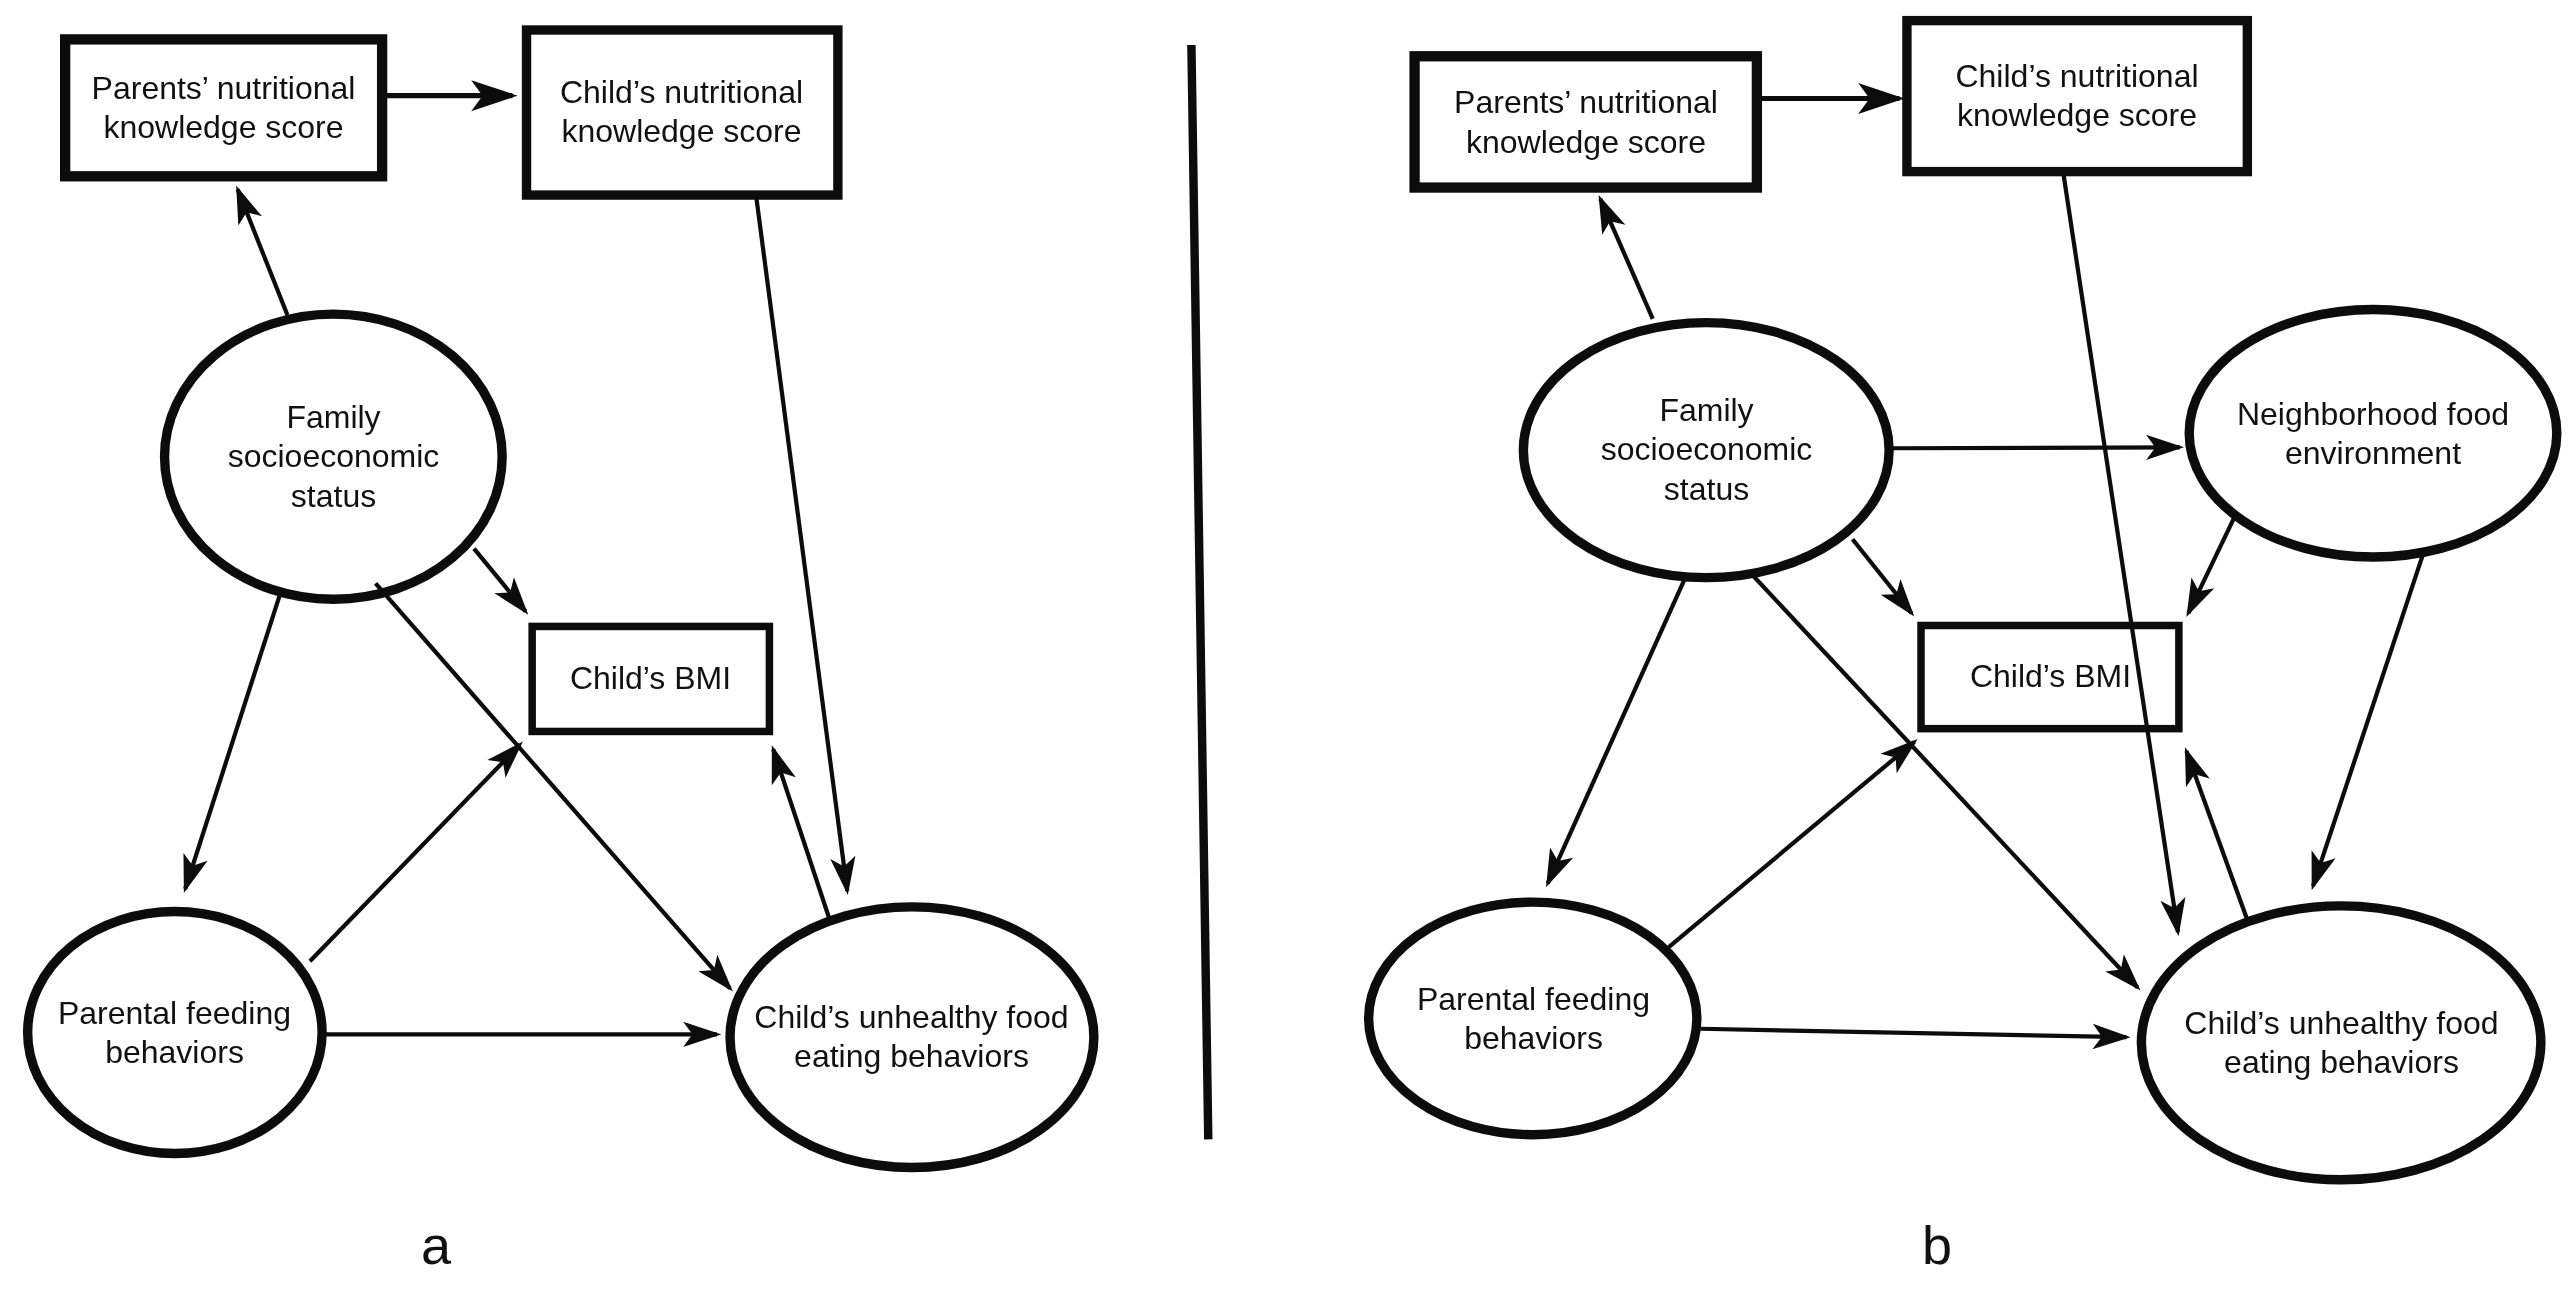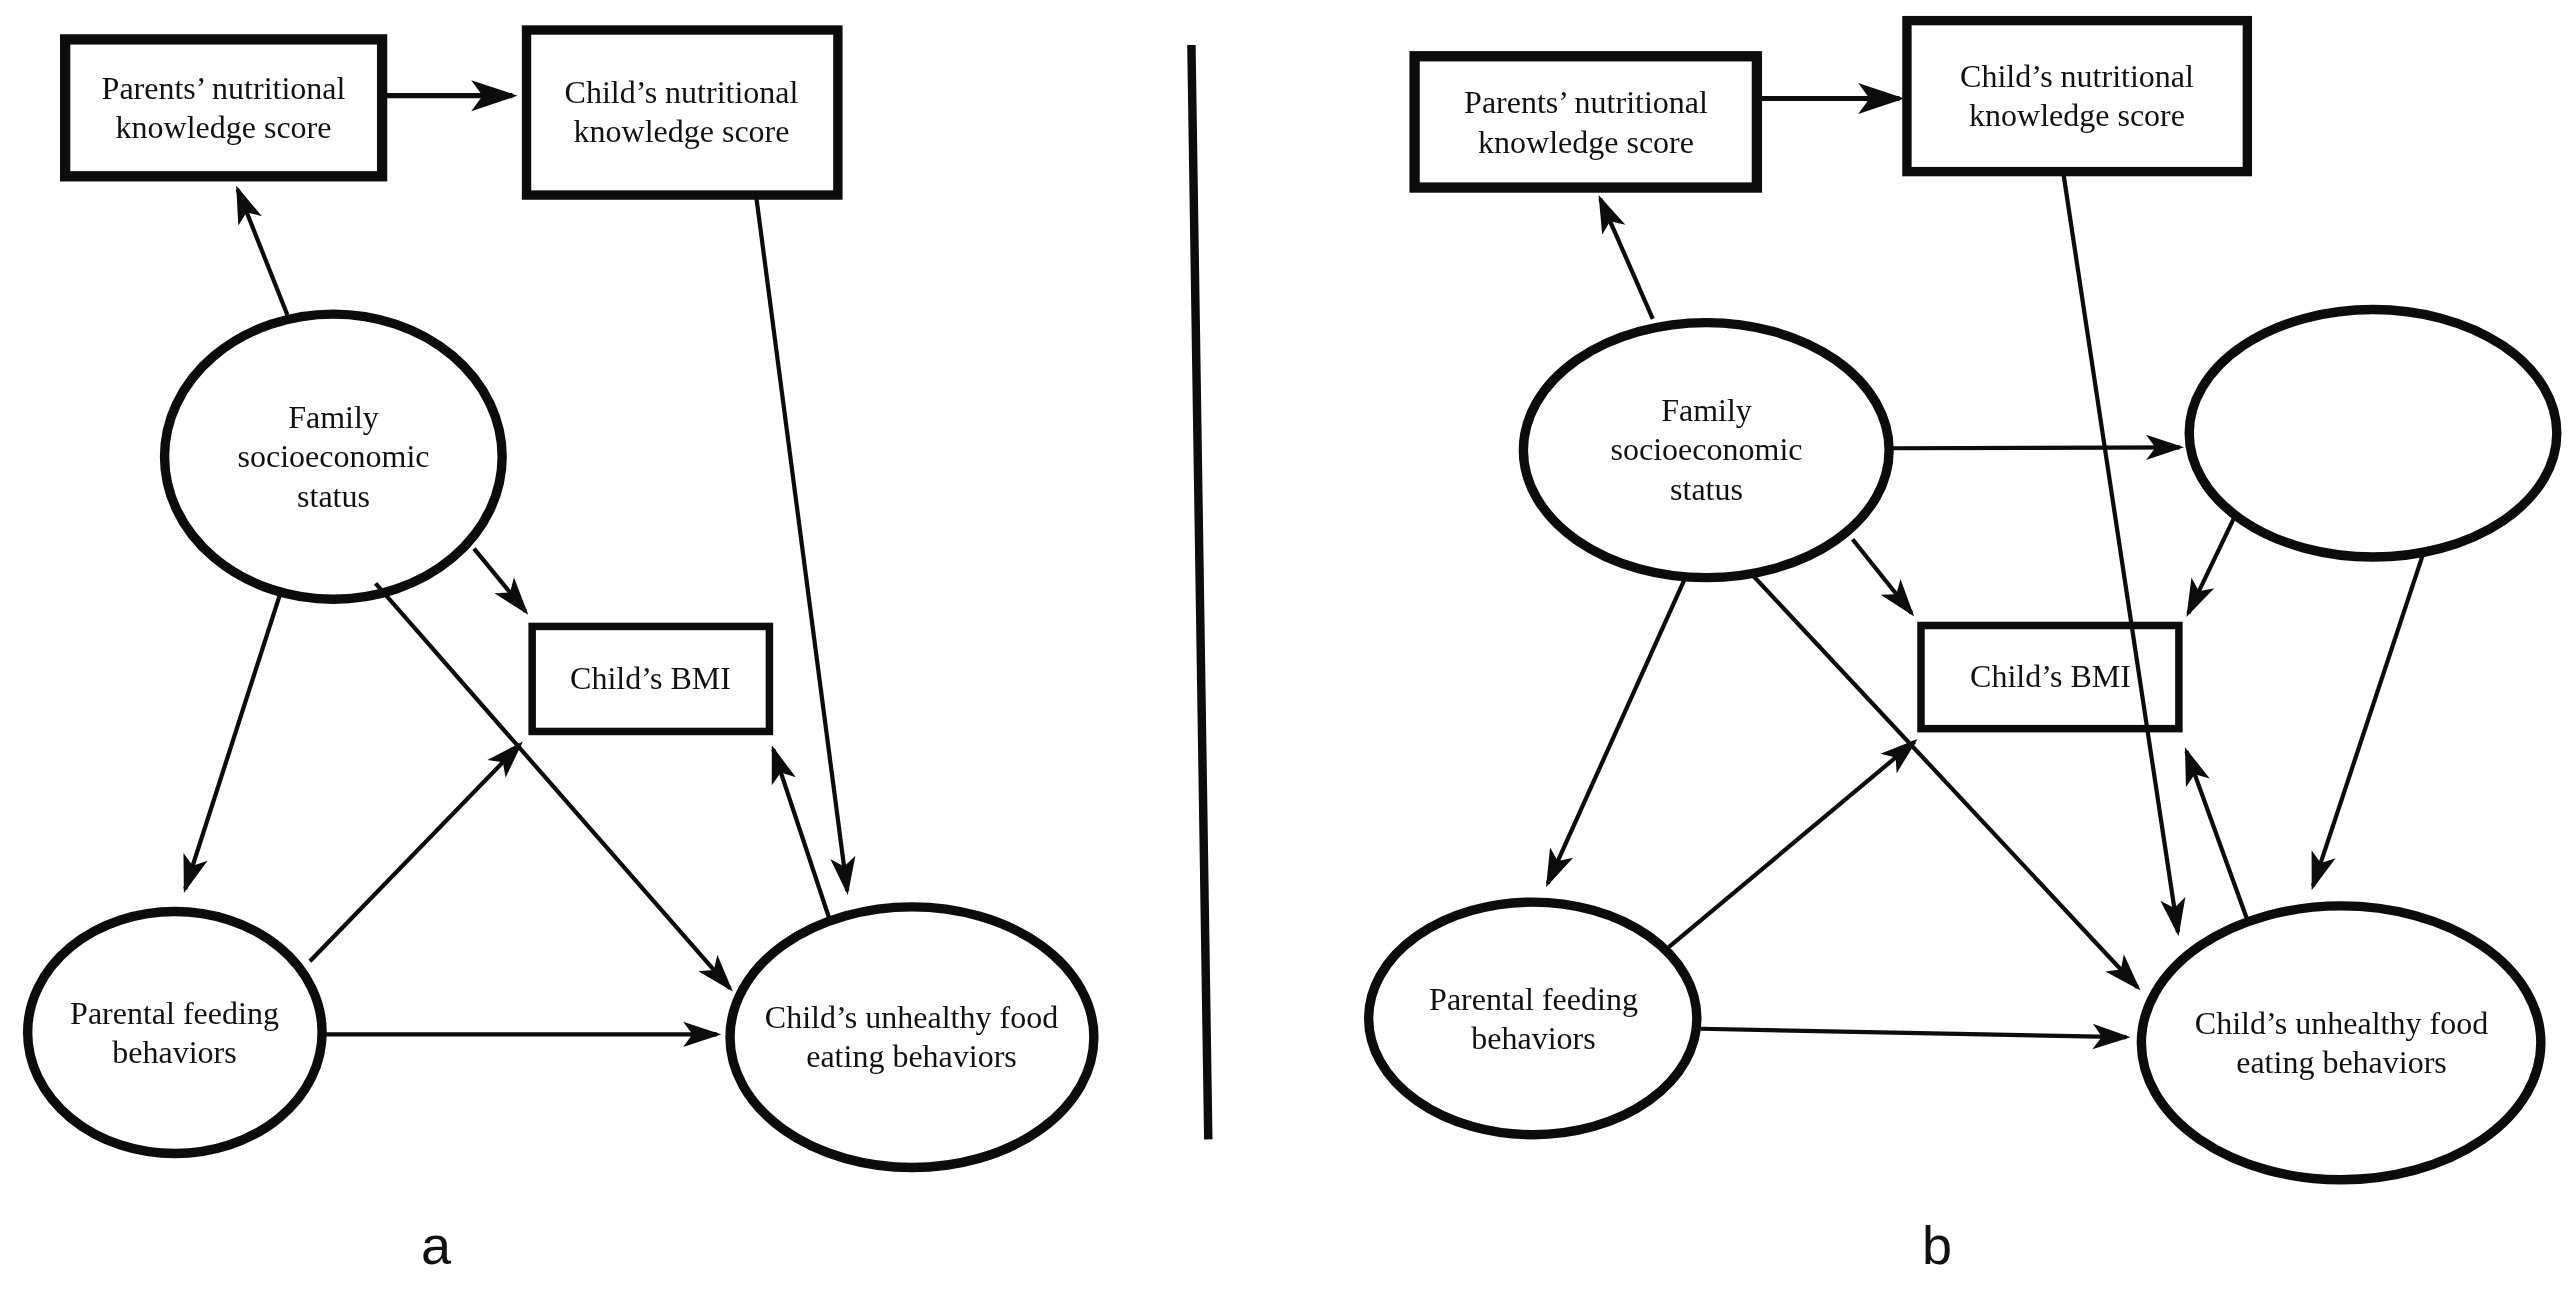--- a/index.html
+++ b/index.html
@@ -2,21 +2,21 @@
 <html style="font-size:15px"><head>
 <meta charset="utf-8">
 <style>
   html,body{margin:0;padding:0;background:#ffffff;}
   body{width:2576px;height:1296px;font-family:"Liberation Sans", sans-serif;}
   .canvas{position:relative;width:2576px;height:1296px;background:#ffffff;overflow:hidden;}
   svg.layer{position:absolute;left:0;top:0;width:2576px;height:1296px;}
   .lbl{
     position:absolute;display:flex;align-items:center;justify-content:center;
     text-align:center;color:#111;font-size:32px;line-height:1.22;
-    font-family:Liberation Serif, serif;
+    font-family:Liberation Sans, sans-serif;
   }
   .panel-letter{
     position:absolute;display:flex;align-items:center;justify-content:center;
     font-size:54px;color:#111;font-family:"Liberation Sans", sans-serif;
   }
   .shape{fill:#ffffff;stroke:#0c0c0c;}
   .edge{stroke:#0c0c0c;fill:none;}
 </style>
 </head>
 <body>
@@ -75,19 +75,20 @@
   <div class="lbl" style="left:540px;top:39px;width:283px;height:146px;">Child’s nutritional knowledge score</div>
   <div class="lbl" style="left:202px;top:354px;width:263px;height:206px;">Family socioeconomic status</div>
   <div class="lbl" style="left:541px;top:636px;width:219px;height:86px;">Child’s BMI</div>
   <div class="lbl" style="left:43px;top:958px;width:263px;height:150px;">Parental feeding behaviors</div>
   <div class="lbl" style="left:752px;top:962px;width:319px;height:150px;">Child’s unhealthy food eating behaviors</div>
   <div class="panel-letter" style="left:389px;top:1205px;width:94px;height:80px;">a</div>
 
   <div class="lbl" style="left:1429px;top:66px;width:314px;height:113px;">Parents’ nutritional knowledge score</div>
   <div class="lbl" style="left:1921px;top:30px;width:312px;height:132px;">Child’s nutritional knowledge score</div>
   <div class="lbl" style="left:1575px;top:347px;width:263px;height:206px;">Family socioeconomic status</div>
+  <div class="lbl" style="left:2223px;top:340px;width:300px;height:188px;">Neighborhood food environment</div>
   <div class="lbl" style="left:1931px;top:635px;width:239px;height:84px;">Child’s BMI</div>
   <div class="lbl" style="left:1402px;top:944px;width:263px;height:150px;">Parental feeding behaviors</div>
   <div class="lbl" style="left:2182px;top:968px;width:319px;height:150px;">Child’s unhealthy food eating behaviors</div>
   <div class="panel-letter" style="left:1890px;top:1205px;width:94px;height:80px;">b</div>
 
 </div>
 
 
 </body></html>

